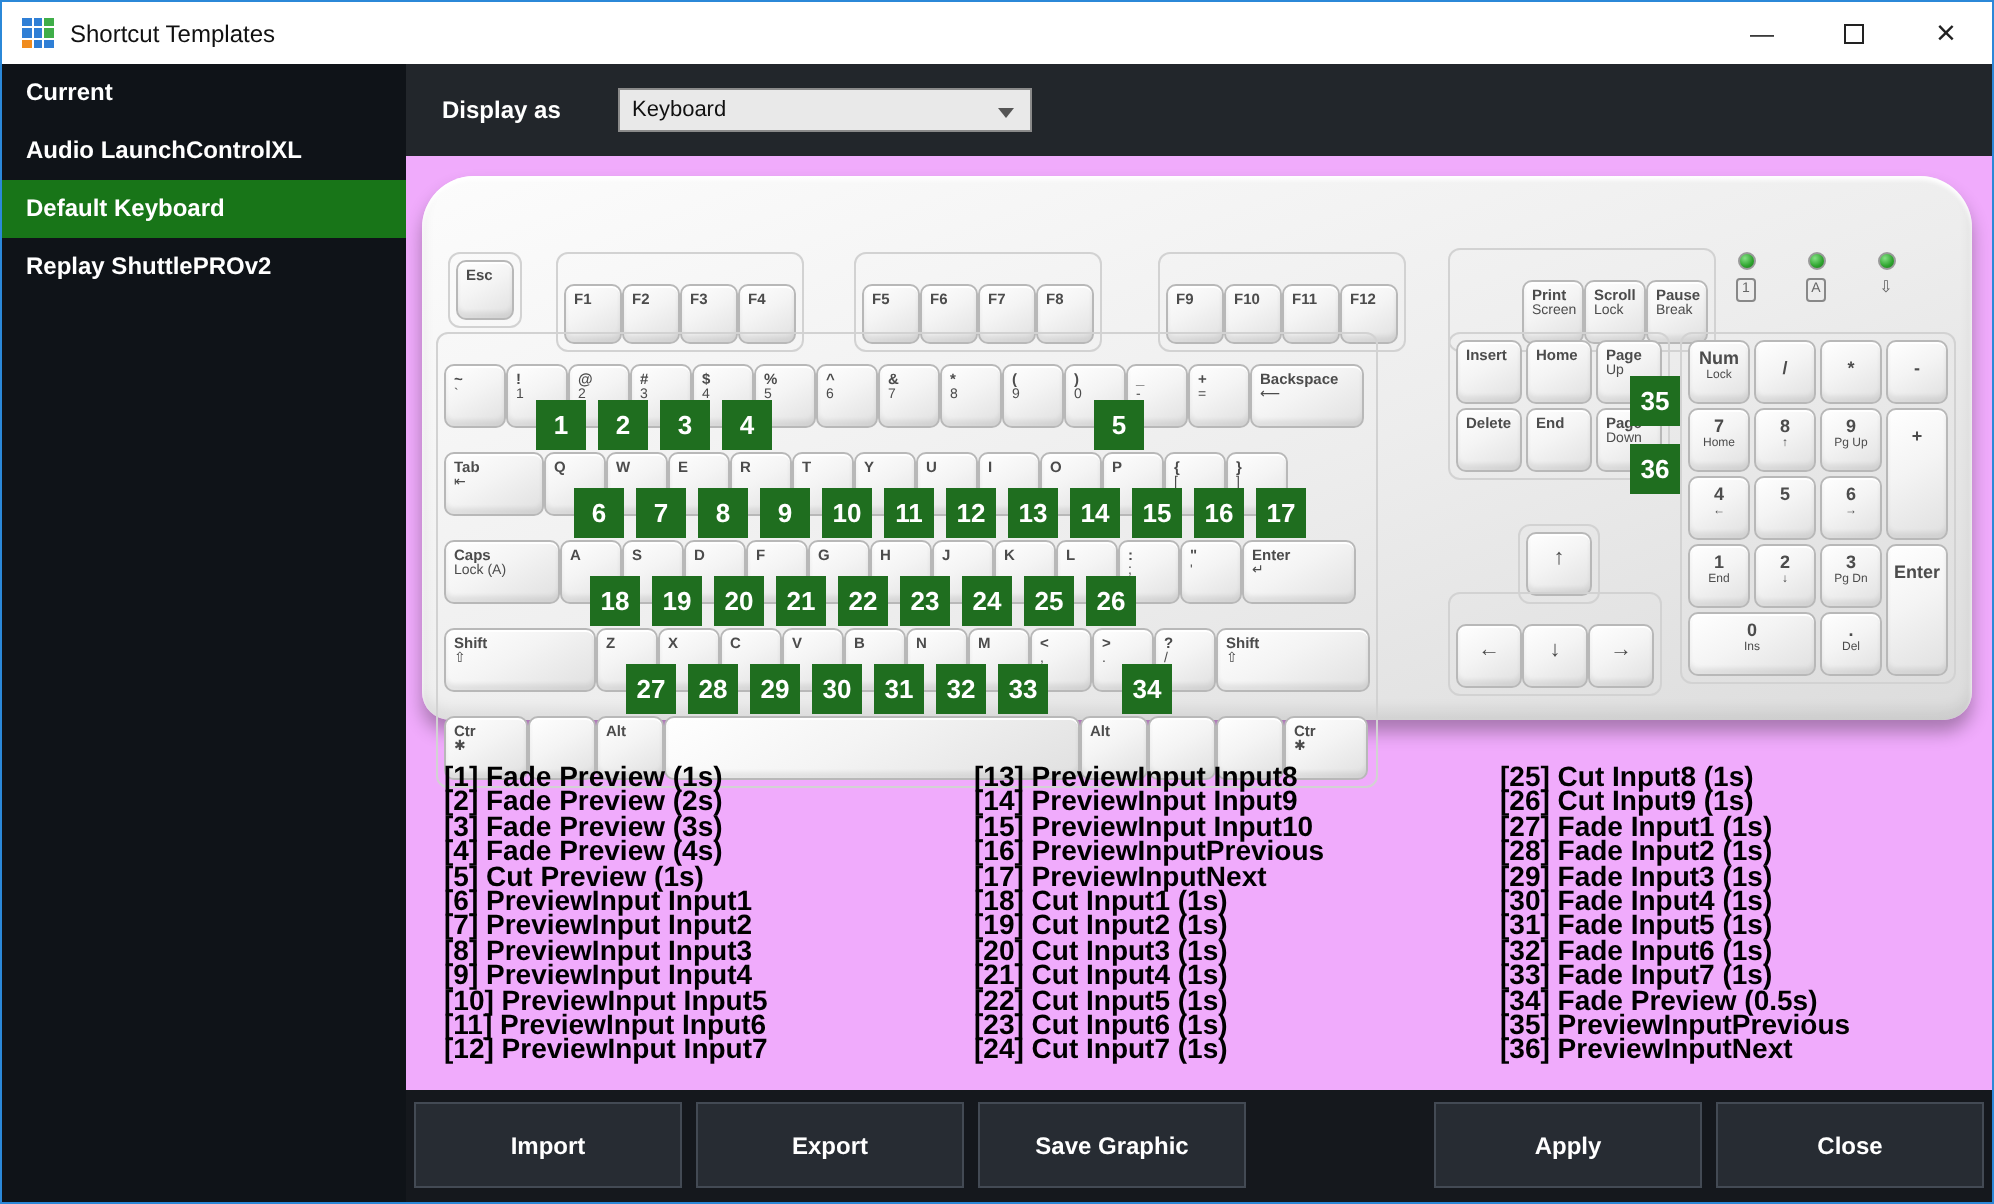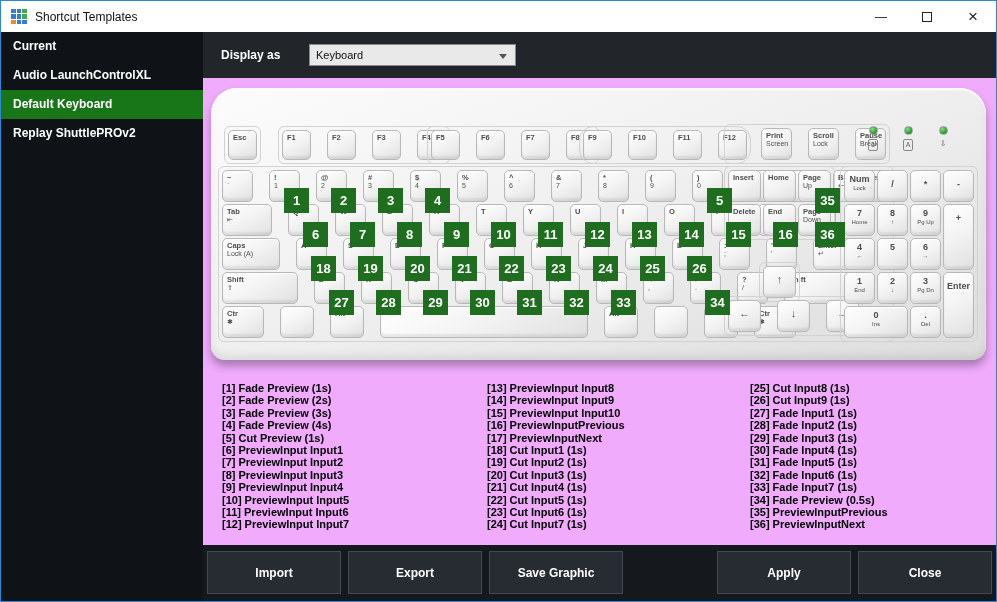--- a/index.html
+++ b/index.html
@@ -41,21 +41,21 @@
   .content{ flex:1; background:#f0abfc; position:relative; min-height:0; }
 
   .kbbody{
     position:absolute; left:8px; top:10px; width:775px; height:272px;
     background:linear-gradient(160deg,#fcfcfc 0%,#ededed 55%,#dcdcdc 100%);
     border-radius:26px 26px 14px 14px;
     box-shadow:0 6px 9px rgba(0,0,0,0.30), inset 0 2px 2px #ffffff, inset 0 -5px 7px rgba(0,0,0,0.08);
   }
 
   .grp{ position:absolute; border:1px solid #d2d2d2; border-radius:6px; padding:3px; }
-  .krow{ display:flex; gap:16px; margin-bottom:2px; }
+  .krow{ display:flex; gap:0; margin-bottom:2px;margin-top:12px; }
   .krow:last-child{ margin-bottom:0; }
 
   .key{
     position:relative; height:32px; flex:0 0 auto;
     border:1px solid #b8b8b8; border-radius:5px;
     background:linear-gradient(150deg,#ffffff 0%,#f4f4f4 45%,#e0e0e0 100%);
     box-shadow:inset 0 1px 0 #fff, inset 0 -3px 2px rgba(0,0,0,0.07);
     color:#4c4c4c;
   }
   .klab{ padding:2px 0 0 4px; line-height:1.2; }
@@ -87,21 +87,21 @@
   .npgrid .kbl{ font-size:6px; }
   .key.c .klab{ padding-top:8px; text-align:center; }
 
   .ledpanel{ position:absolute; left:652px; top:38px; display:flex; gap:15px; }
   .led{ display:flex; flex-direction:column; align-items:center; gap:4px; width:20px; }
   .dot{ width:9px; height:9px; border-radius:50%; border:1px solid #9a9a9a;
         background:radial-gradient(circle at 35% 30%,#84e184,#2da32d 60%,#1d7a1d); }
   .sym{ font-size:8px; color:#666; line-height:10px; }
   .sym.boxed{ border:1px solid #888; border-radius:2px; padding:0 2px; font-size:7px; }
 
-  .legend{ position:absolute; top:304px; left:0; right:0; height:152px; font-size:11px; font-weight:bold; color:#000; }
+  .legend{ position:absolute; top:304px; left:0; right:0; height:152px; font-size:14px; font-weight:bold; color:#000; }
   .legend-col{ position:absolute; top:0; white-space:nowrap; }
   .legend-col.c0{ left:19px; } .legend-col.c1{ left:284px; } .legend-col.c2{ left:547px; }
   .legend-line{ height:12.4px; line-height:12.4px; }
 
   
   .footer{ height:56px; background:#15181d; flex:0 0 auto; display:flex; padding:6px 0 0 4px; gap:7px; }
   .btn{ width:134px; height:43px; background:#272c33; border:1px solid #434a54; color:#fff;
         font-weight:bold; font-size:12px; display:flex; align-items:center; justify-content:center; cursor:pointer; }
   .btn.apply{ margin-left:87px;text-align:right; }
 </style>
@@ -203,21 +203,21 @@
                     <div class="kt">F7</div>
                   </div>
                 </div>
                 <div class="key">
                   <div class="klab">
                     <div class="kt">F8</div>
                   </div>
                 </div>
               </div>
             </div>
-            <div class="grp grp-f" style="left: 368px; top: 38px; border-radius: 14px;">
+            <div class="grp grp-f" style="left: 368px; top: 38px;">
               <div class="krow">
                 <div class="key">
                   <div class="klab">
                     <div class="kt">F9</div>
                   </div>
                 </div>
                 <div class="key">
                   <div class="klab">
                     <div class="kt">F10</div>
                   </div>

